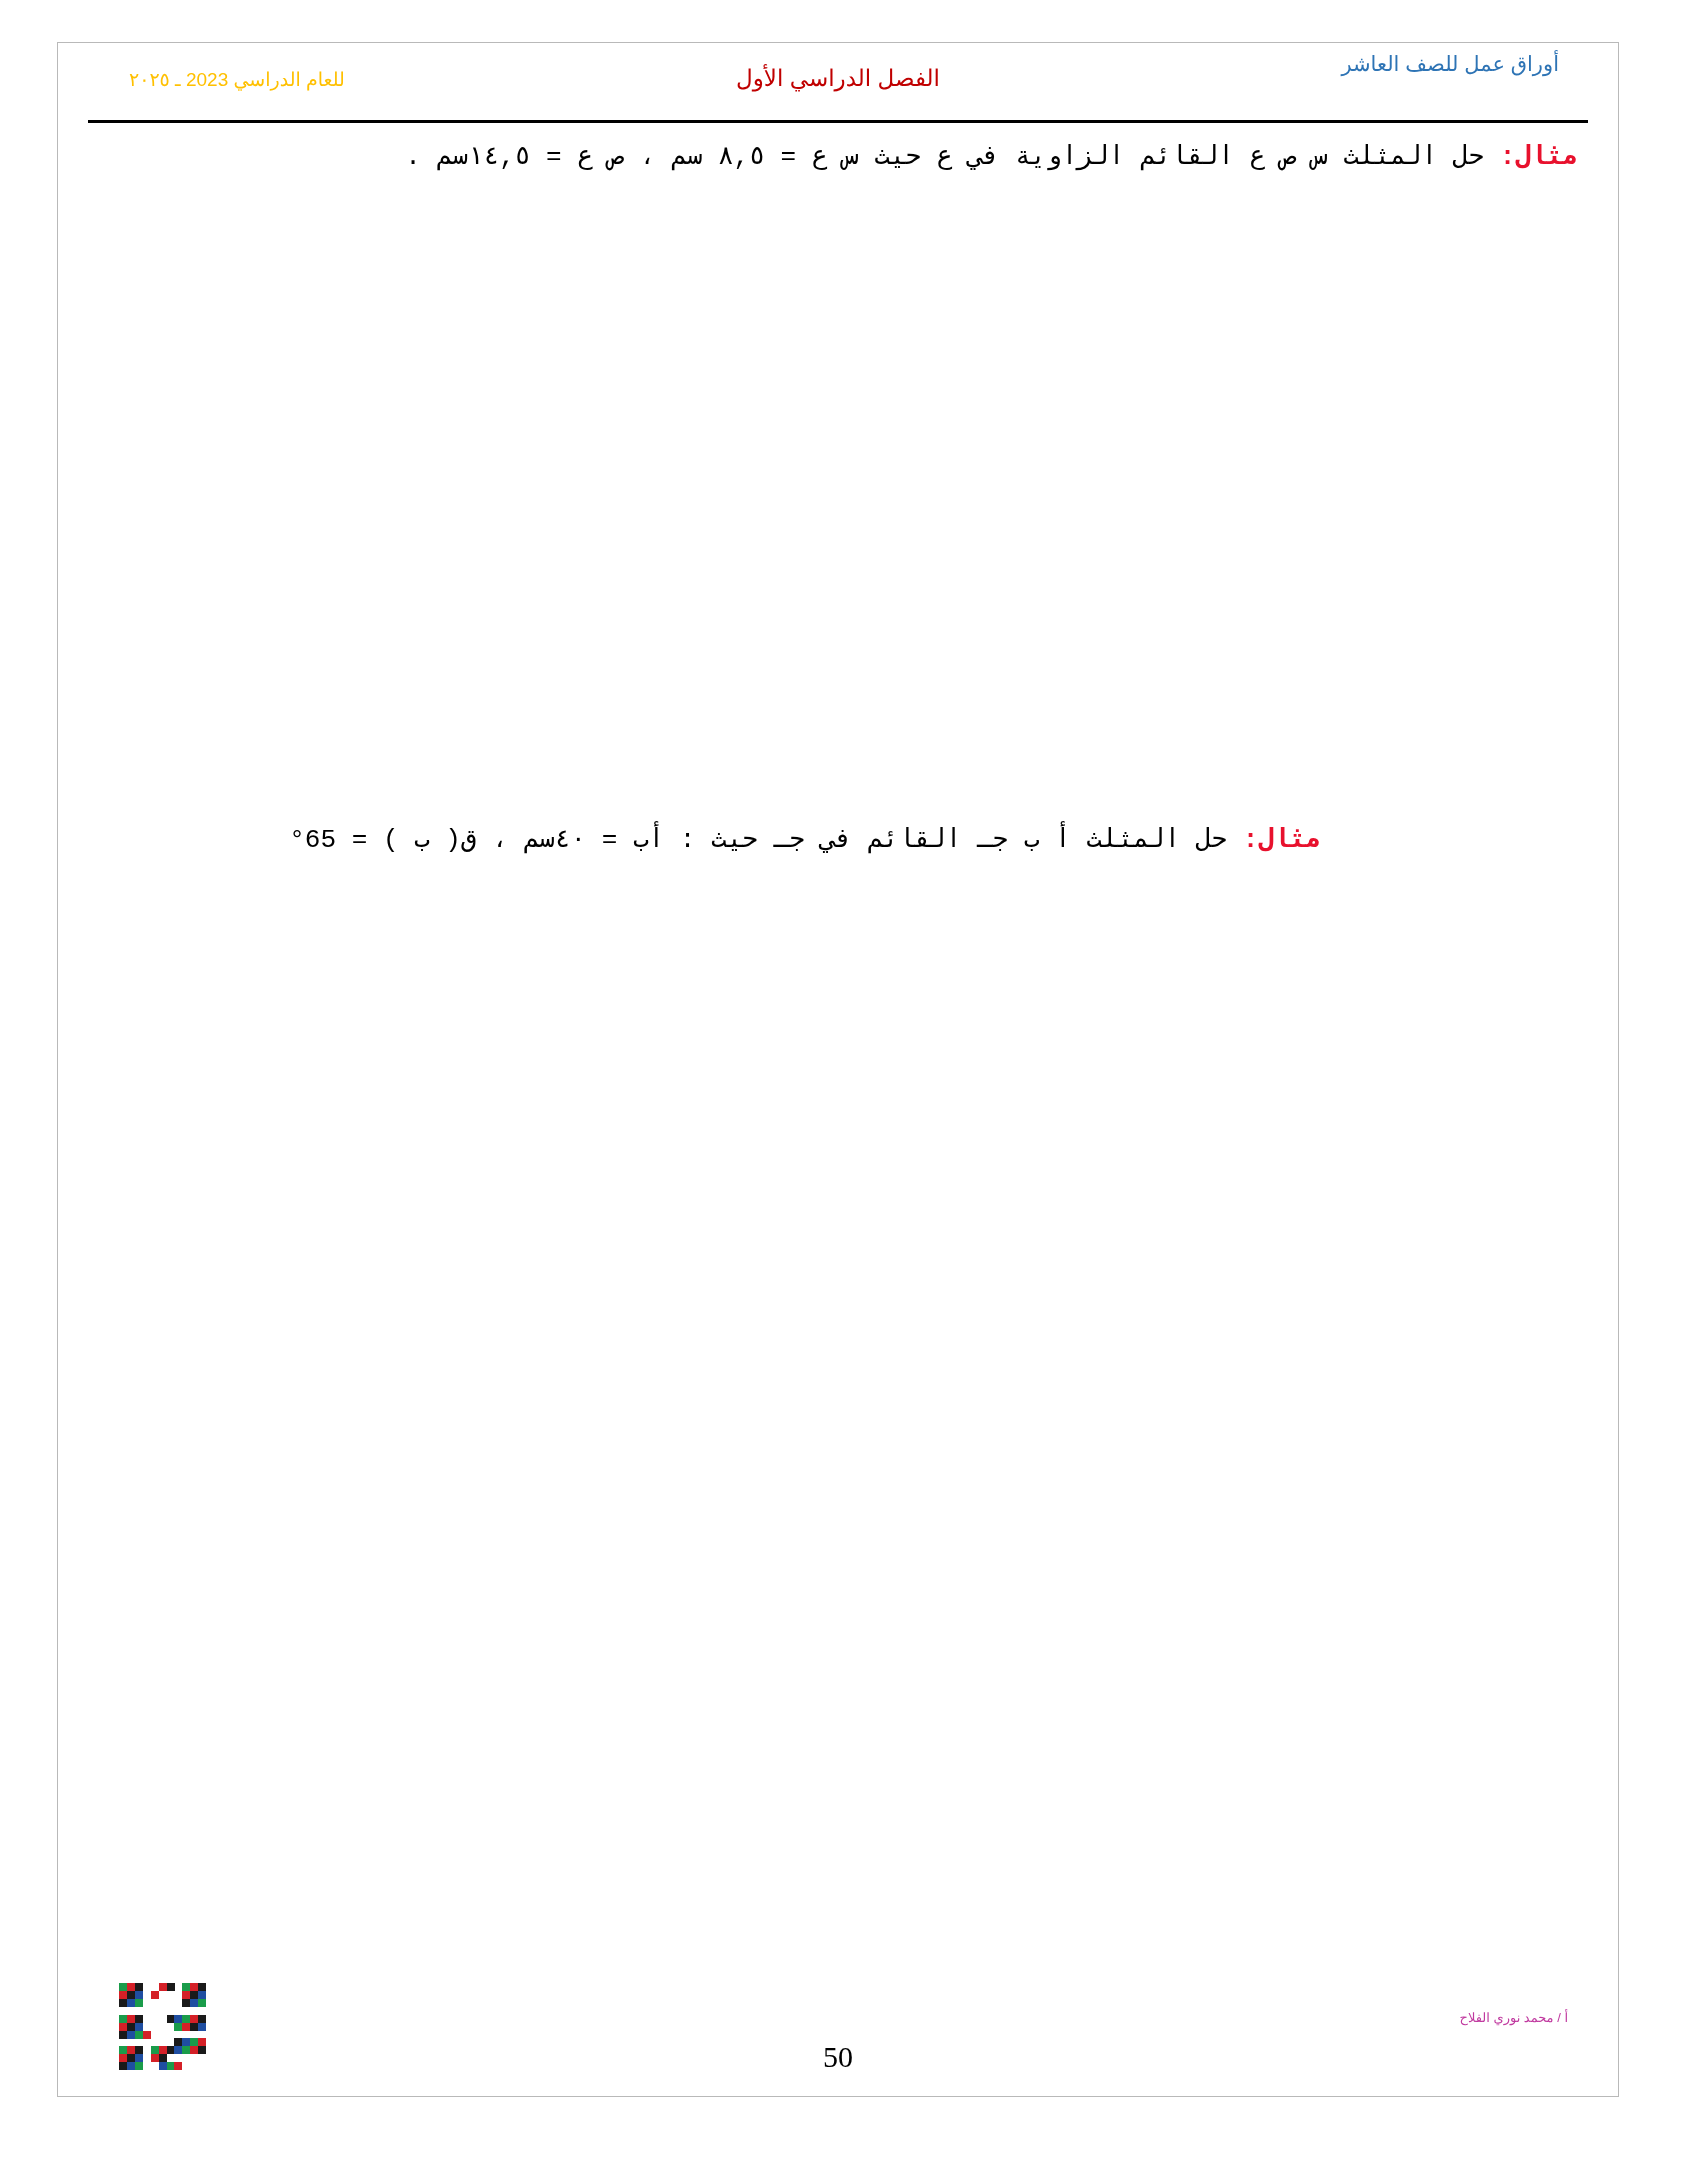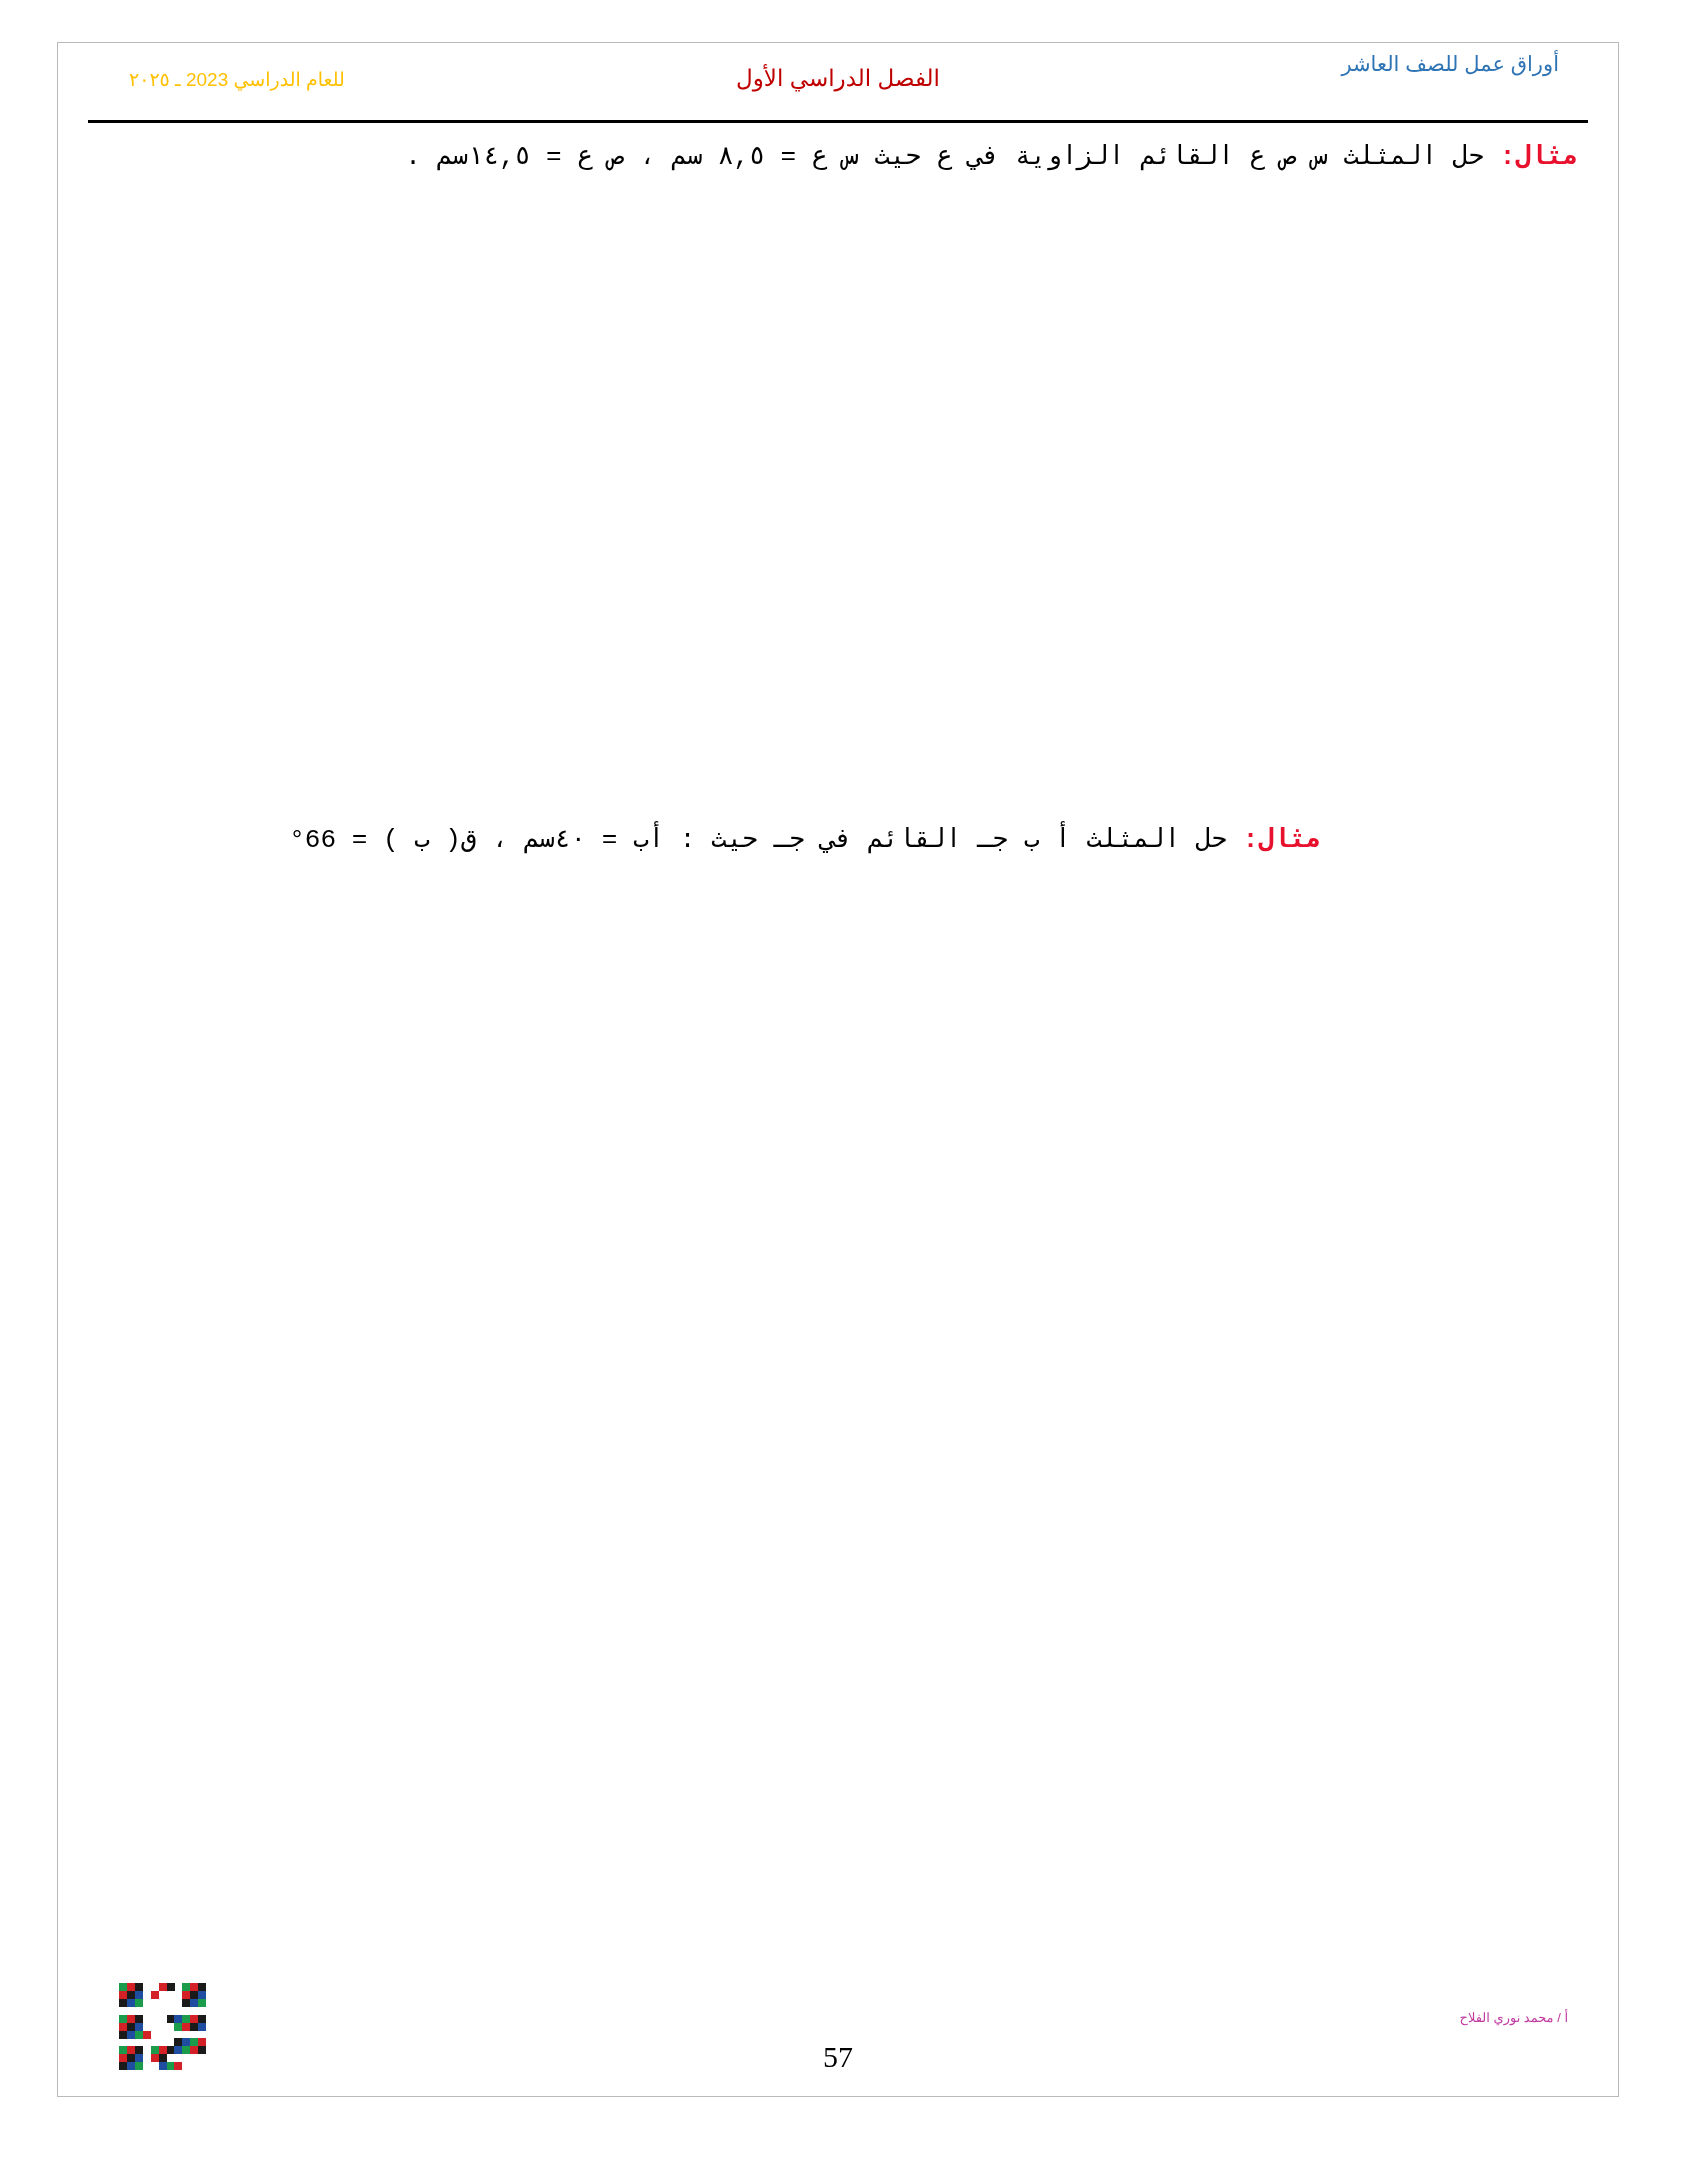--- a/index.html
+++ b/index.html
@@ -154,28 +154,28 @@
 
   <div class="content">
 
     <div class="example" id="example-1">
       <span class="tag">مثال:</span>
       <span class="txt">حل المثلث س ص ع  القائم الزاوية في ع حيث س ع = ٨,٥ سم ، ص ع = ١٤,٥سم .</span>
     </div>
 
     <div class="example" id="example-2">
       <span class="tag">مثال:</span>
-      <span class="txt">حل المثلث أ ب جـ القائم في جـ حيث :  أب = ٤٠سم ،  ق( ب ) = 66°</span>
+      <span class="txt">حل المثلث أ ب جـ القائم في جـ حيث :  أب = ٤٠سم ،  ق( ب ) = 65°</span>
     </div>
 
   </div>
 
   <div class="footer">
     <div class="author">أ / محمد نوري الفلاح</div>
-    <div class="page-number">57</div>
+    <div class="page-number">50</div>
     <div class="qr" id="qr">
         <div class="qr-cell" style="left: 0px; top: 0px; background: rgb(26, 156, 74);"></div>
         <div class="qr-cell" style="left: 8px; top: 0px; background: rgb(212, 32, 39);"></div>
         <div class="qr-cell" style="left: 16px; top: 0px; background: rgb(26, 26, 26);"></div>
         <div class="qr-cell" style="left: 40px; top: 0px; background: rgb(212, 32, 39);"></div>
         <div class="qr-cell" style="left: 48px; top: 0px; background: rgb(26, 26, 26);"></div>
         <div class="qr-cell" style="left: 63px; top: 0px; background: rgb(26, 156, 74);"></div>
         <div class="qr-cell" style="left: 71px; top: 0px; background: rgb(212, 32, 39);"></div>
         <div class="qr-cell" style="left: 79px; top: 0px; background: rgb(26, 26, 26);"></div>
         <div class="qr-cell" style="left: 0px; top: 8px; background: rgb(212, 32, 39);"></div>

